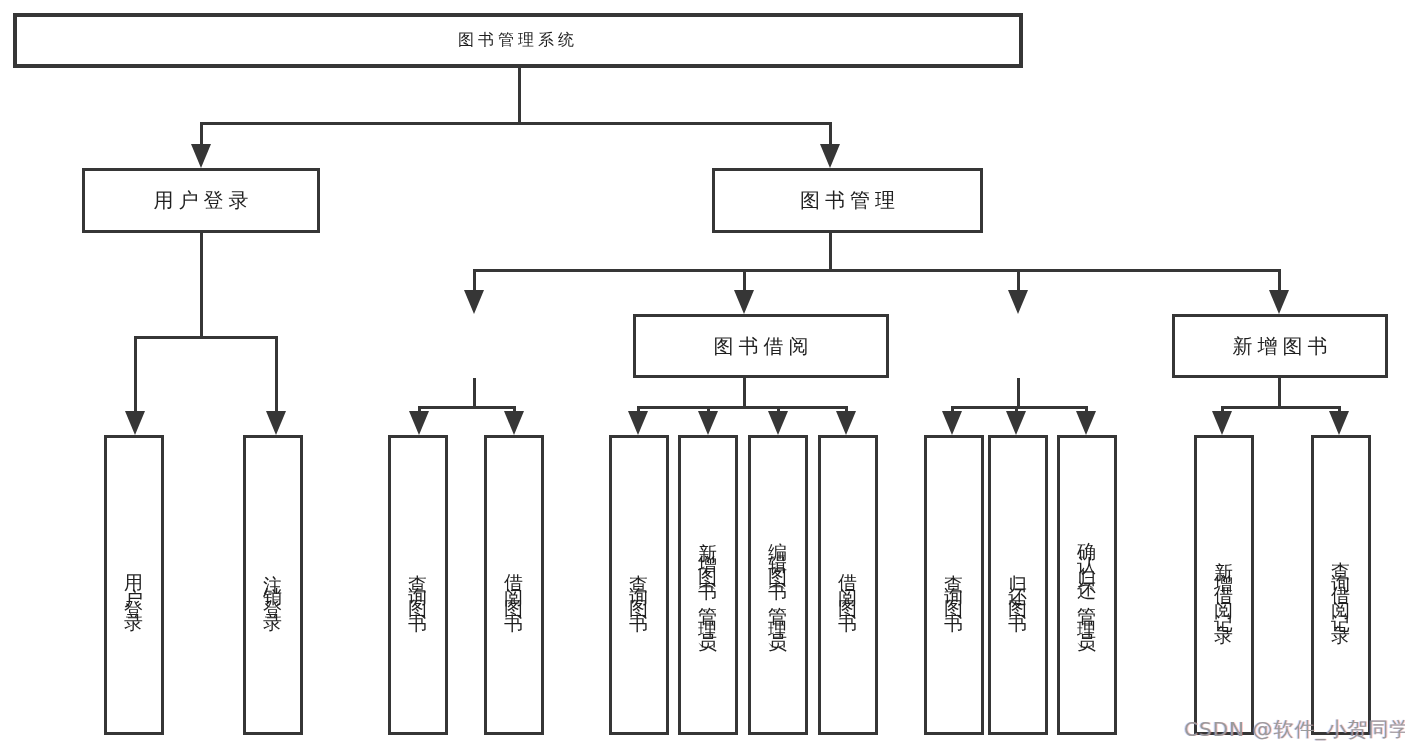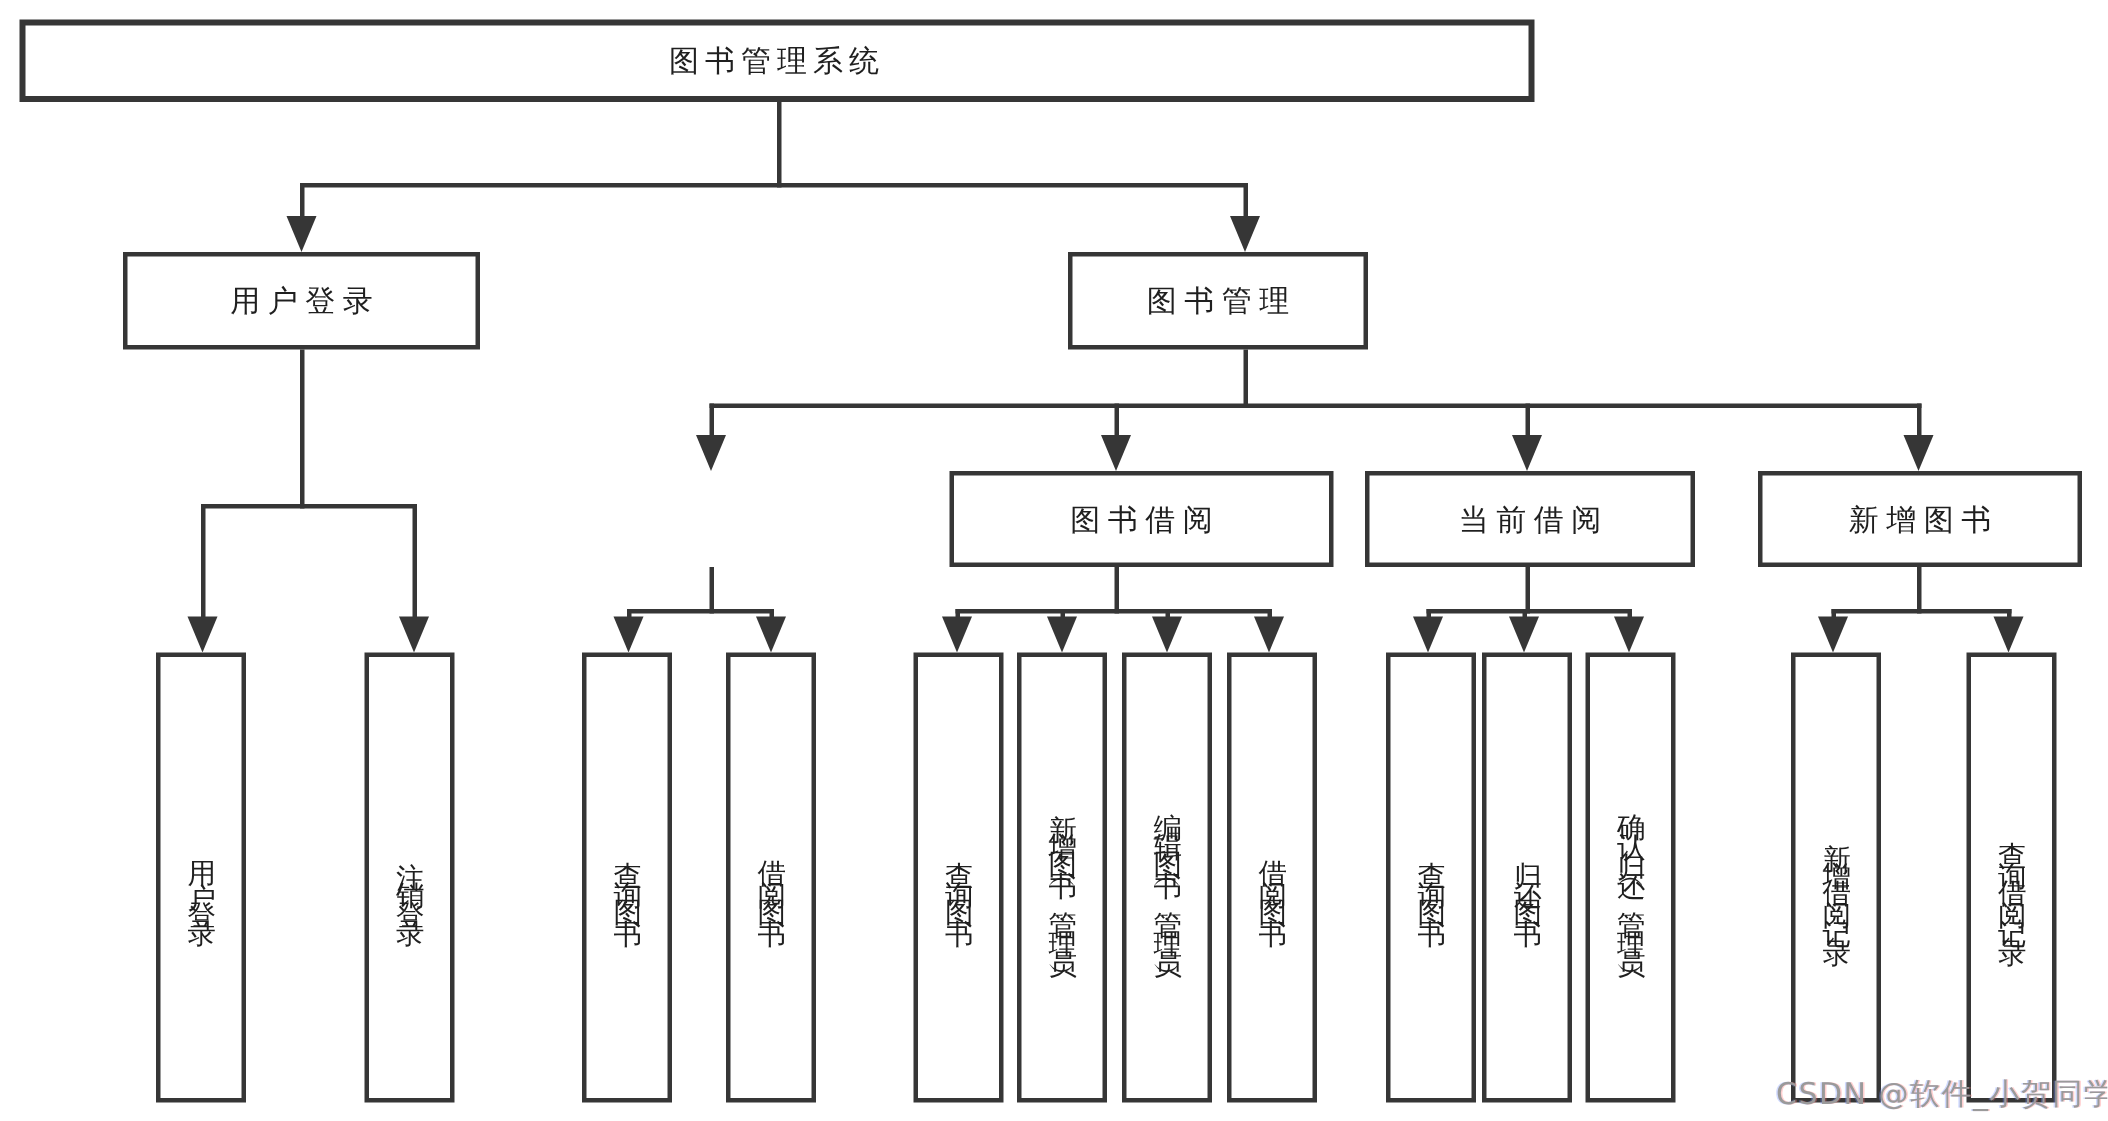--- a/index.html
+++ b/index.html
@@ -6,21 +6,21 @@
   .canvas{
     position:relative;width:1405px;height:747px;background:#ffffff;
     font-family:"DejaVu Sans","Liberation Sans",sans-serif;overflow:hidden;
   }
   .box{
     position:absolute;box-sizing:border-box;background:#ffffff;
     border:3px solid #363636;color:#1f1f1f;
     display:flex;align-items:center;justify-content:center;
   }
   .hbox{font-size:20px;letter-spacing:5px;text-indent:5px;}
-  .rootbox{border-width:4px;font-size:20px;letter-spacing:4px;}
+  .rootbox{border-width:4px;font-size:16px;letter-spacing:4px;}
   .vbox{
     writing-mode:vertical-rl;text-orientation:mixed;
     font-size:19px;letter-spacing:13px;line-height:1;
   }
   .hline,.vline{position:absolute;background:#363636;}
   .hline{height:3px;}
   .vline{width:3px;}
   .arrow{
     position:absolute;width:0;height:0;
     border-left:10px solid transparent;border-right:10px solid transparent;
@@ -40,42 +40,41 @@
   <div class="box rootbox" style="left:13px;top:13px;width:1010px;height:55px">图书管理系统</div>
 
   <div class="vline" style="left:518px;top:68px;height:57px"></div>
   <div class="hline" style="left:200px;top:122px;width:632px"></div>
   <div class="vline" style="left:200px;top:122px;height:26px"></div>
   <div class="arrow" style="left:191px;top:144px"></div>
   <div class="vline" style="left:829px;top:122px;height:26px"></div>
   <div class="arrow" style="left:820px;top:144px"></div>
 
   <div class="box hbox" style="left:82px;top:168px;width:238px;height:65px">用户登录</div>
-  <div class="box hbox" style="left:712px;top:168px;width:200px;height:65px">图书管理</div>
+  <div class="box hbox" style="left:712px;top:168px;width:271px;height:65px">图书管理</div>
 
   <div class="vline" style="left:200px;top:233px;height:106px"></div>
   <div class="hline" style="left:134px;top:336px;width:144px"></div>
   <div class="vline" style="left:134px;top:336px;height:79px"></div>
   <div class="arrow" style="left:125px;top:411px"></div>
   <div class="vline" style="left:275px;top:336px;height:79px"></div>
   <div class="arrow" style="left:266px;top:411px"></div>
 
   <div class="vline" style="left:829px;top:233px;height:39px"></div>
   <div class="hline" style="left:473px;top:269px;width:808px"></div>
   <div class="vline" style="left:473px;top:269px;height:24px"></div>
   <div class="arrow" style="left:464px;top:290px"></div>
   <div class="vline" style="left:743px;top:269px;height:24px"></div>
   <div class="arrow" style="left:734px;top:290px"></div>
   <div class="vline" style="left:1017px;top:269px;height:24px"></div>
   <div class="arrow" style="left:1008px;top:290px"></div>
   <div class="vline" style="left:1278px;top:269px;height:24px"></div>
   <div class="arrow" style="left:1269px;top:290px"></div>
 
   <div class="box hbox" style="left:633px;top:314px;width:256px;height:64px">图书借阅</div>
-  <div class="box hbox" style="left:910px;top:314px;width:220px;height:64px">当前借阅</div>
   <div class="box hbox" style="left:1172px;top:314px;width:216px;height:64px">新增图书</div>
 
   <div class="vline" style="left:473px;top:378px;height:31px"></div>
   <div class="hline" style="left:418px;top:406px;width:98px"></div>
   <div class="vline" style="left:418px;top:406px;height:10px"></div>
   <div class="arrow" style="left:409px;top:411px"></div>
   <div class="vline" style="left:513px;top:406px;height:10px"></div>
   <div class="arrow" style="left:504px;top:411px"></div>
 
   <div class="vline" style="left:743px;top:378px;height:31px"></div>

